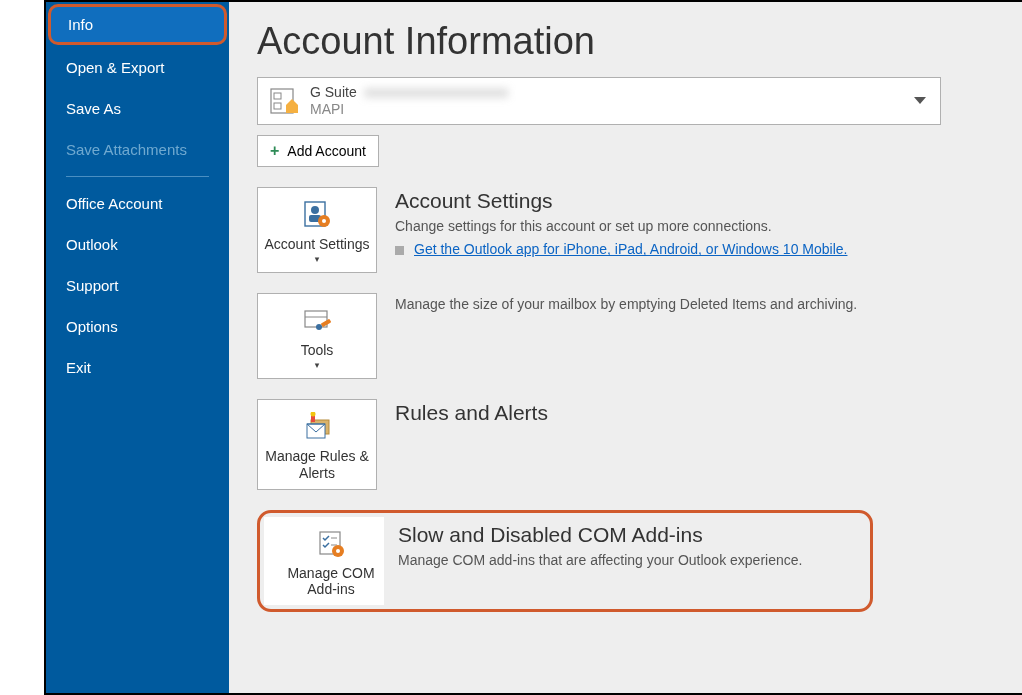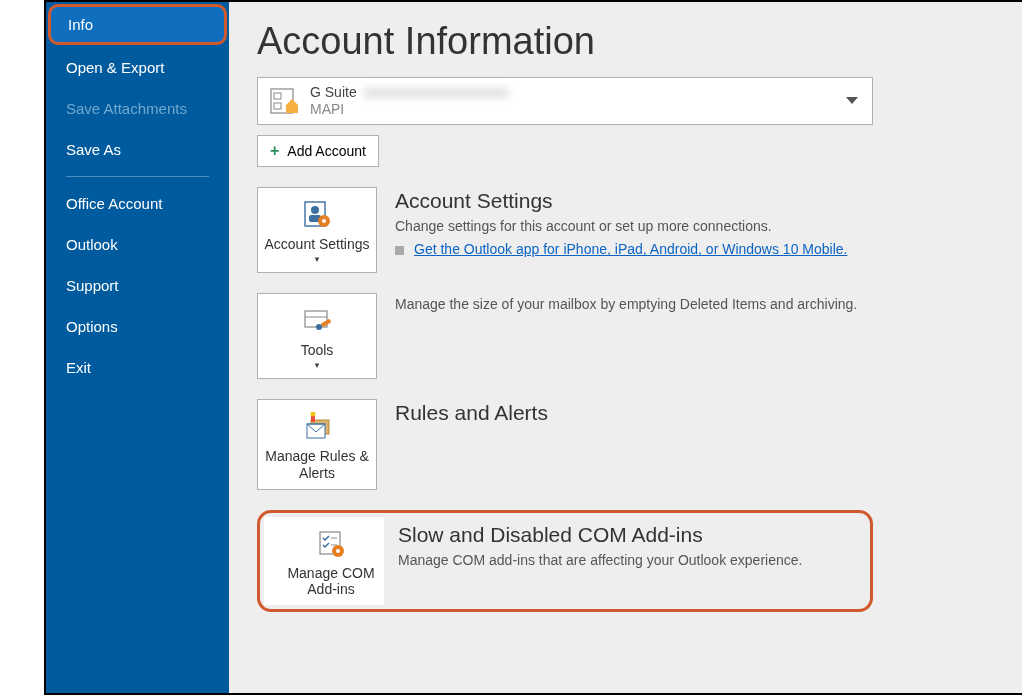--- a/index.html
+++ b/index.html
@@ -59,21 +59,21 @@
     margin-bottom: 14px;
   }
   .account-select {
     background: #fff;
     border: 1px solid #b0b0b0;
     display: flex;
     align-items: center;
     padding: 6px 10px;
     margin-bottom: 10px;
     position: relative;
-    width: 616px;
+    width: 684px;
   }
   .account-select .acc-icon {
     width: 32px; height: 32px; margin-right: 10px;
   }
   .account-select .acc-text { display: flex; flex-direction: column; line-height: 1.2; }
   .acc-line1 { font-size: 14px; color: #444; display:flex; align-items:center; gap:8px;}
   .acc-line1 .blur { filter: blur(4px); color:#888; letter-spacing:1px;}
   .acc-line2 { font-size: 14px; color: #888; }
   .account-select .caret {
     position: absolute; right: 14px; top: 50%; transform: translateY(-50%);
@@ -125,22 +125,22 @@
   .highlight-box .section-btn { margin-right: 14px; padding-left: 20px; }
   svg { display:block; }
 </style>
 </head>
 <body>
 
 <div class="frame">
   <div class="sidebar">
     <div class="sidebar-item selected"><span>Info</span></div>
     <div class="sidebar-item"><span>Open &amp; Export</span></div>
+    <div class="sidebar-item"><span>Save As</span></div>
     <div class="sidebar-item disabled"><span>Save Attachments</span></div>
-    <div class="sidebar-item"><span>Save As</span></div>
     <div class="sidebar-divider"></div>
     <div class="sidebar-item"><span>Office Account</span></div>
     <div class="sidebar-item"><span>Outlook</span></div>
     <div class="sidebar-item"><span>Support</span></div>
     <div class="sidebar-item"><span>Options</span></div>
     <div class="sidebar-item"><span>Exit</span></div>
   </div>
 
   <div class="main">
     <div class="page-title">Account Information</div>

